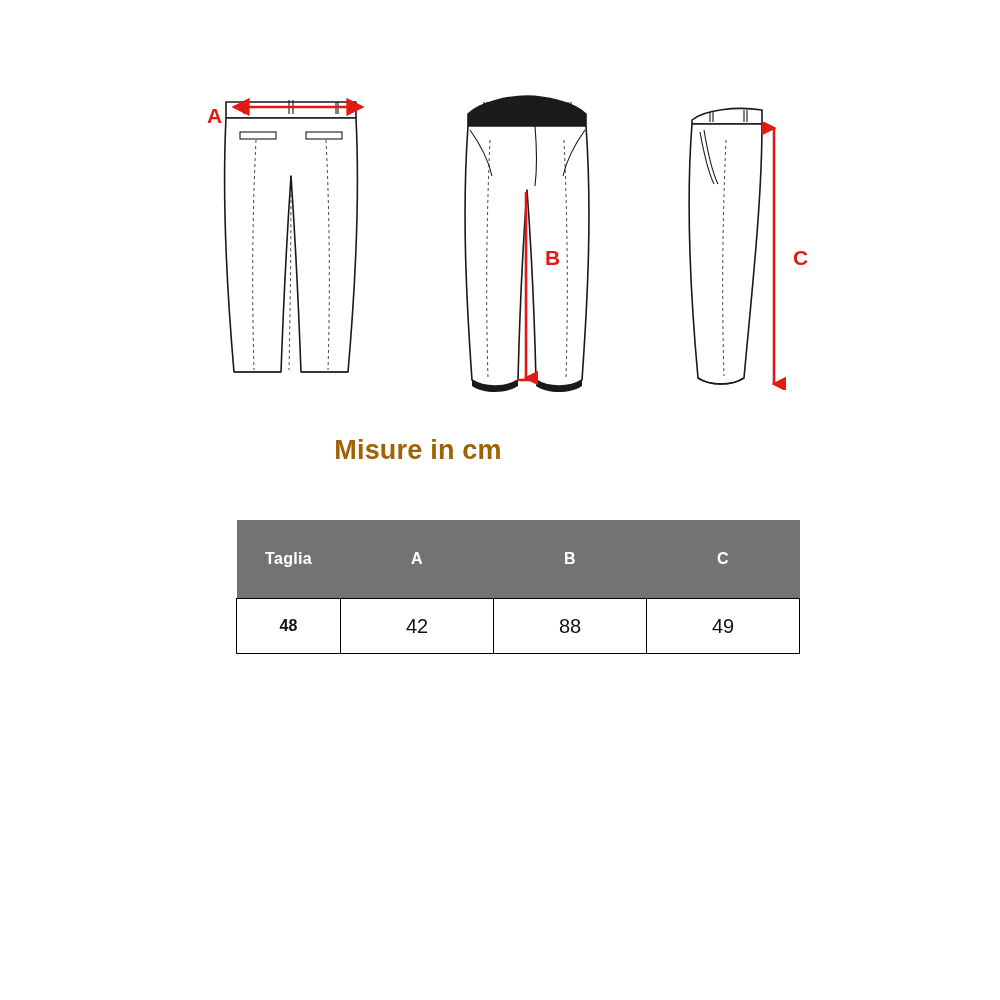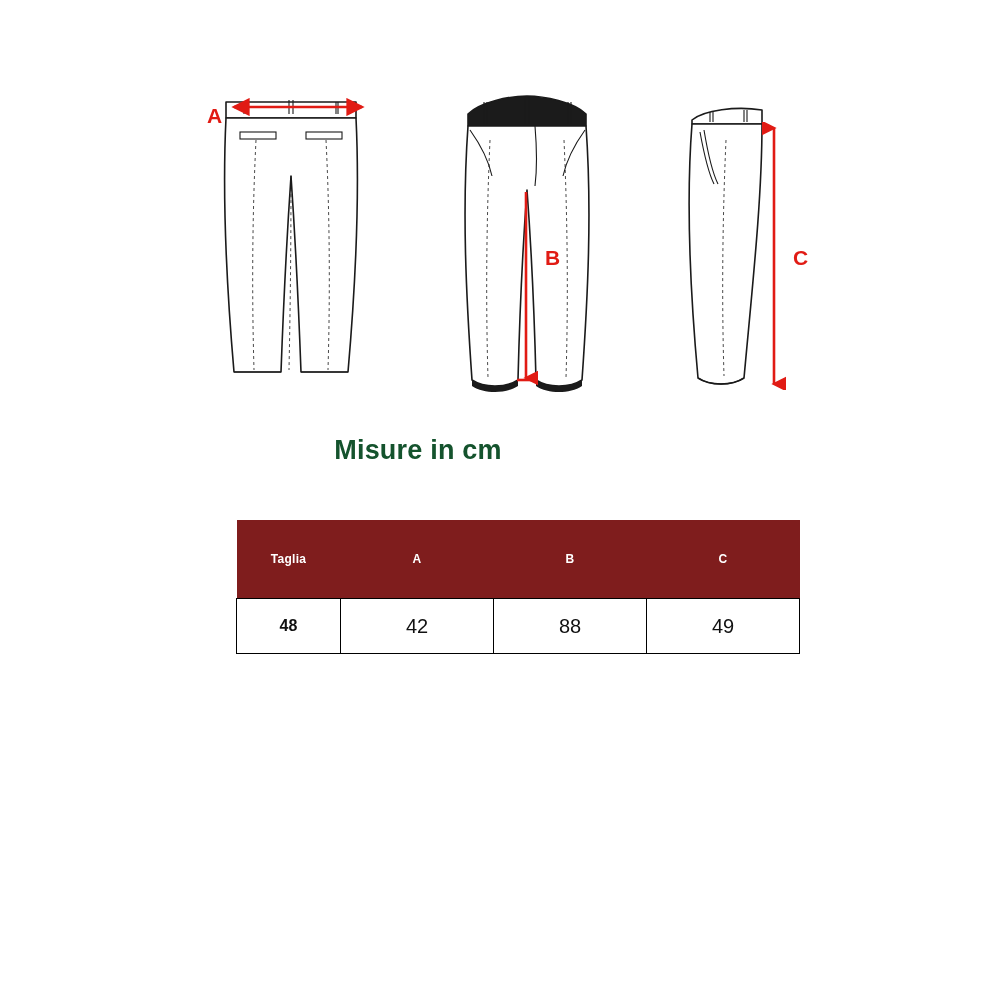--- a/index.html
+++ b/index.html
@@ -49,40 +49,40 @@
 
   
   .caption {
     position: absolute;
     top: 435px;
     left: 0;
     width: 836px;
     text-align: center;
     font-size: 27px;
     font-weight: bold;
-    color: #14532d;
+    color: #a16207;
     letter-spacing: .2px;
   }
 
   
   .table-wrap {
     position: absolute;
     left: 236px;
     top: 520px;
     width: 556px;
   }
   table.size-table {
     border-collapse: collapse;
     width: 556px;
     table-layout: fixed;
   }
   table.size-table thead th {
-    background: #7f1d1d;
+    background: #737373;
     color: #ffffff;
-    font-size: 12px;
+    font-size: 16px;
     font-weight: bold;
     height: 76px;
     border: none;
     text-align: center;
     letter-spacing: .3px;
   }
   table.size-table thead th.col-size { width: 102px; }
   table.size-table thead th.col-m    { width: 151px; }
 
   table.size-table tbody td {

